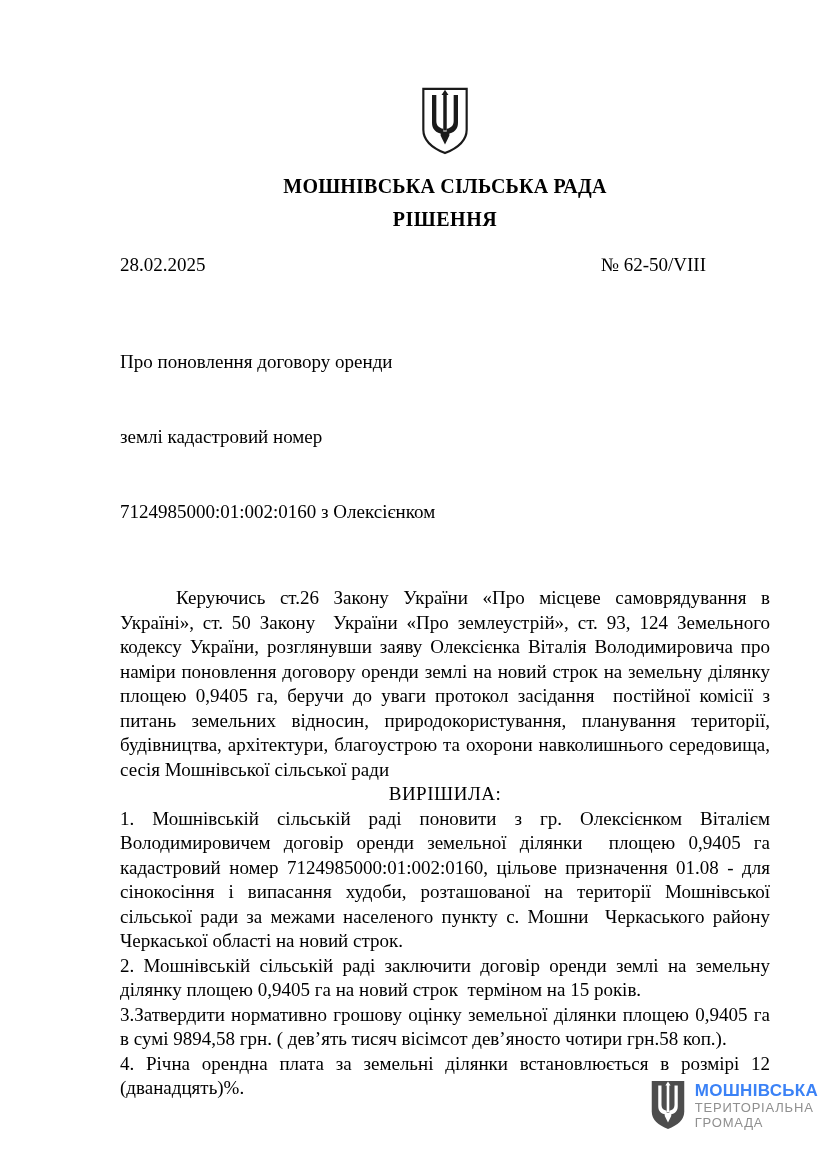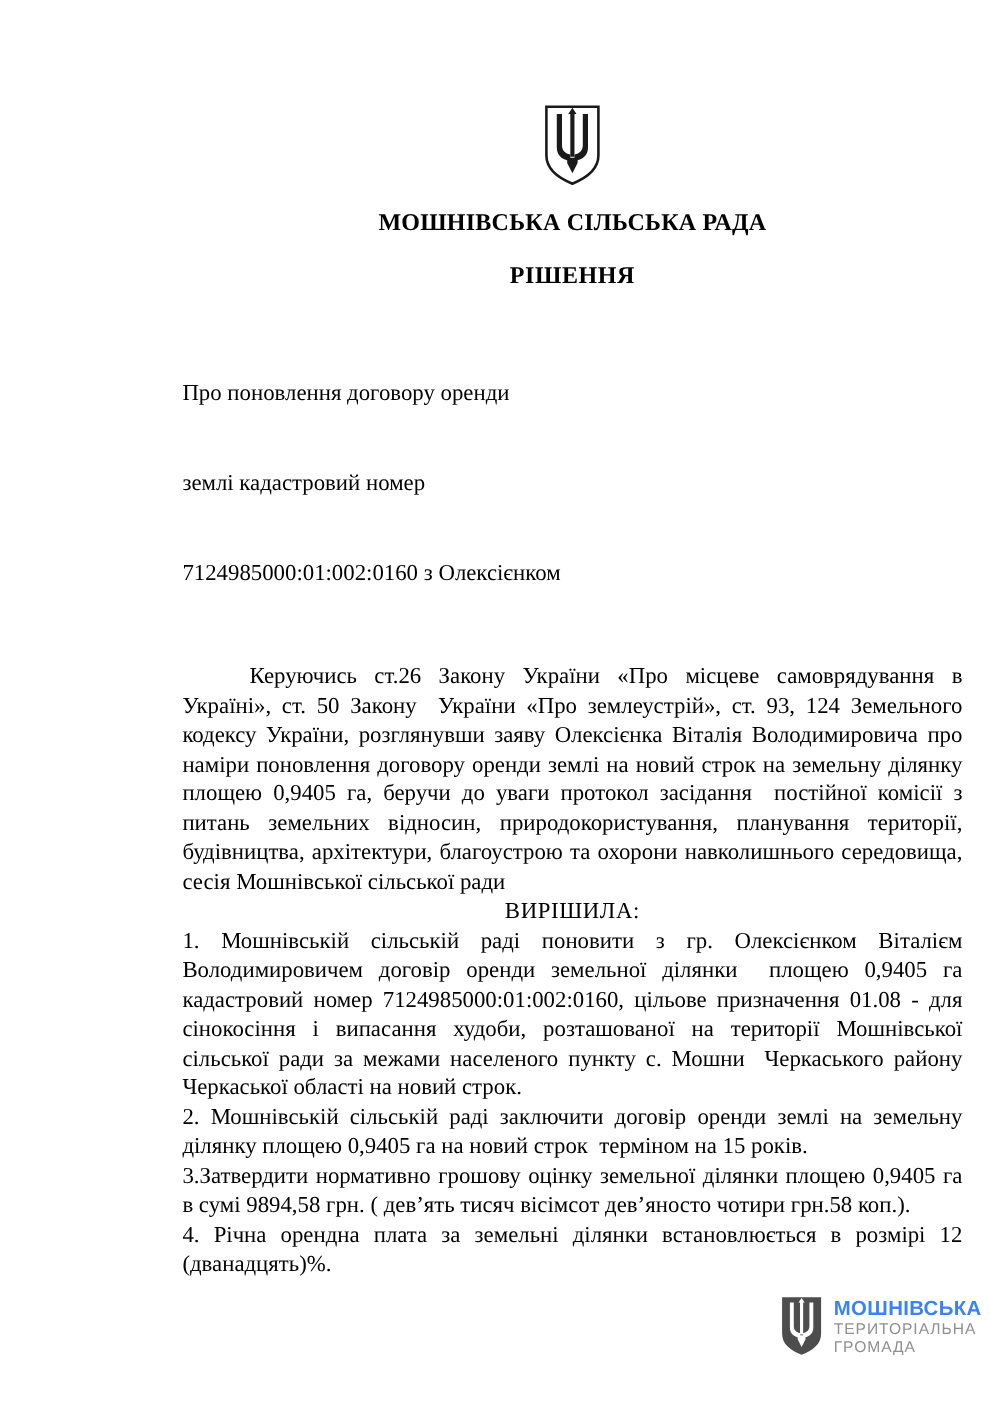--- a/index.html
+++ b/index.html
@@ -5,41 +5,40 @@
   * { margin: 0; padding: 0; box-sizing: border-box; }
   html, body { background: #ffffff; }
   .page {
     position: relative;
     width: 826px;
     height: 1136px;
     background: #ffffff;
     color: #000000;
     font-family: "Liberation Serif", "DejaVu Serif", serif;
     overflow: hidden;
-    padding-left: 32px;
   }
   .content {
     margin-left: 120px;
     width: 650px;
   }
   .emblem-wrap {
     padding-top: 82px;
     display: flex;
     justify-content: center;
   }
   .org-name {
     margin-top: 14px;
     text-align: center;
     font-weight: bold;
     font-size: 20px;
     line-height: 25px;
     letter-spacing: 0.2px;
   }
   .doc-type {
-    margin-top: 19px;
+    margin-top: 8px;
     text-align: center;
     font-weight: bold;
     font-size: 20px;
     line-height: 25px;
     letter-spacing: 0.5px;
     font-family: Liberation Serif, serif;
   }
   .date-row {
     margin-top: 21px;
     display: flex;
@@ -121,20 +120,24 @@
         <use href="#tryzub" fill="#1a1a1a"></use>
       </svg>
     </div>
 
     <div class="org-name">
       <div>МОШНІВСЬКА СІЛЬСЬКА РАДА</div>
     </div>
 
     <div class="doc-type">РІШЕННЯ</div>
 
+    <div class="date-row">
+      <span>28.02.2025</span>
+      <span class="doc-number">№ 62-50/VIII</span>
+    </div>
 
     <div class="subject">
       <div>Про поновлення договору оренди</div>
       <div>землі кадастровий номер</div>
       <div>7124985000:01:002:0160 з Олексієнком</div>
     </div>
 
     <div class="body-text">
       <p class="preamble">Керуючись ст.26 Закону України «Про місцеве самоврядування в Україні», ст. 50 Закону  України «Про землеустрій», ст. 93, 124 Земельного кодексу України, розглянувши заяву Олексієнка Віталія Володимировича про наміри поновлення договору оренди землі на новий строк на земельну ділянку площею 0,9405 га, беручи до уваги протокол засідання  постійної комісії з питань земельних відносин, природокористування, планування території, будівництва, архітектури, благоустрою та охорони навколишнього середовища, сесія Мошнівської сільської ради</p>
       <p class="resolved">ВИРІШИЛА:</p>

